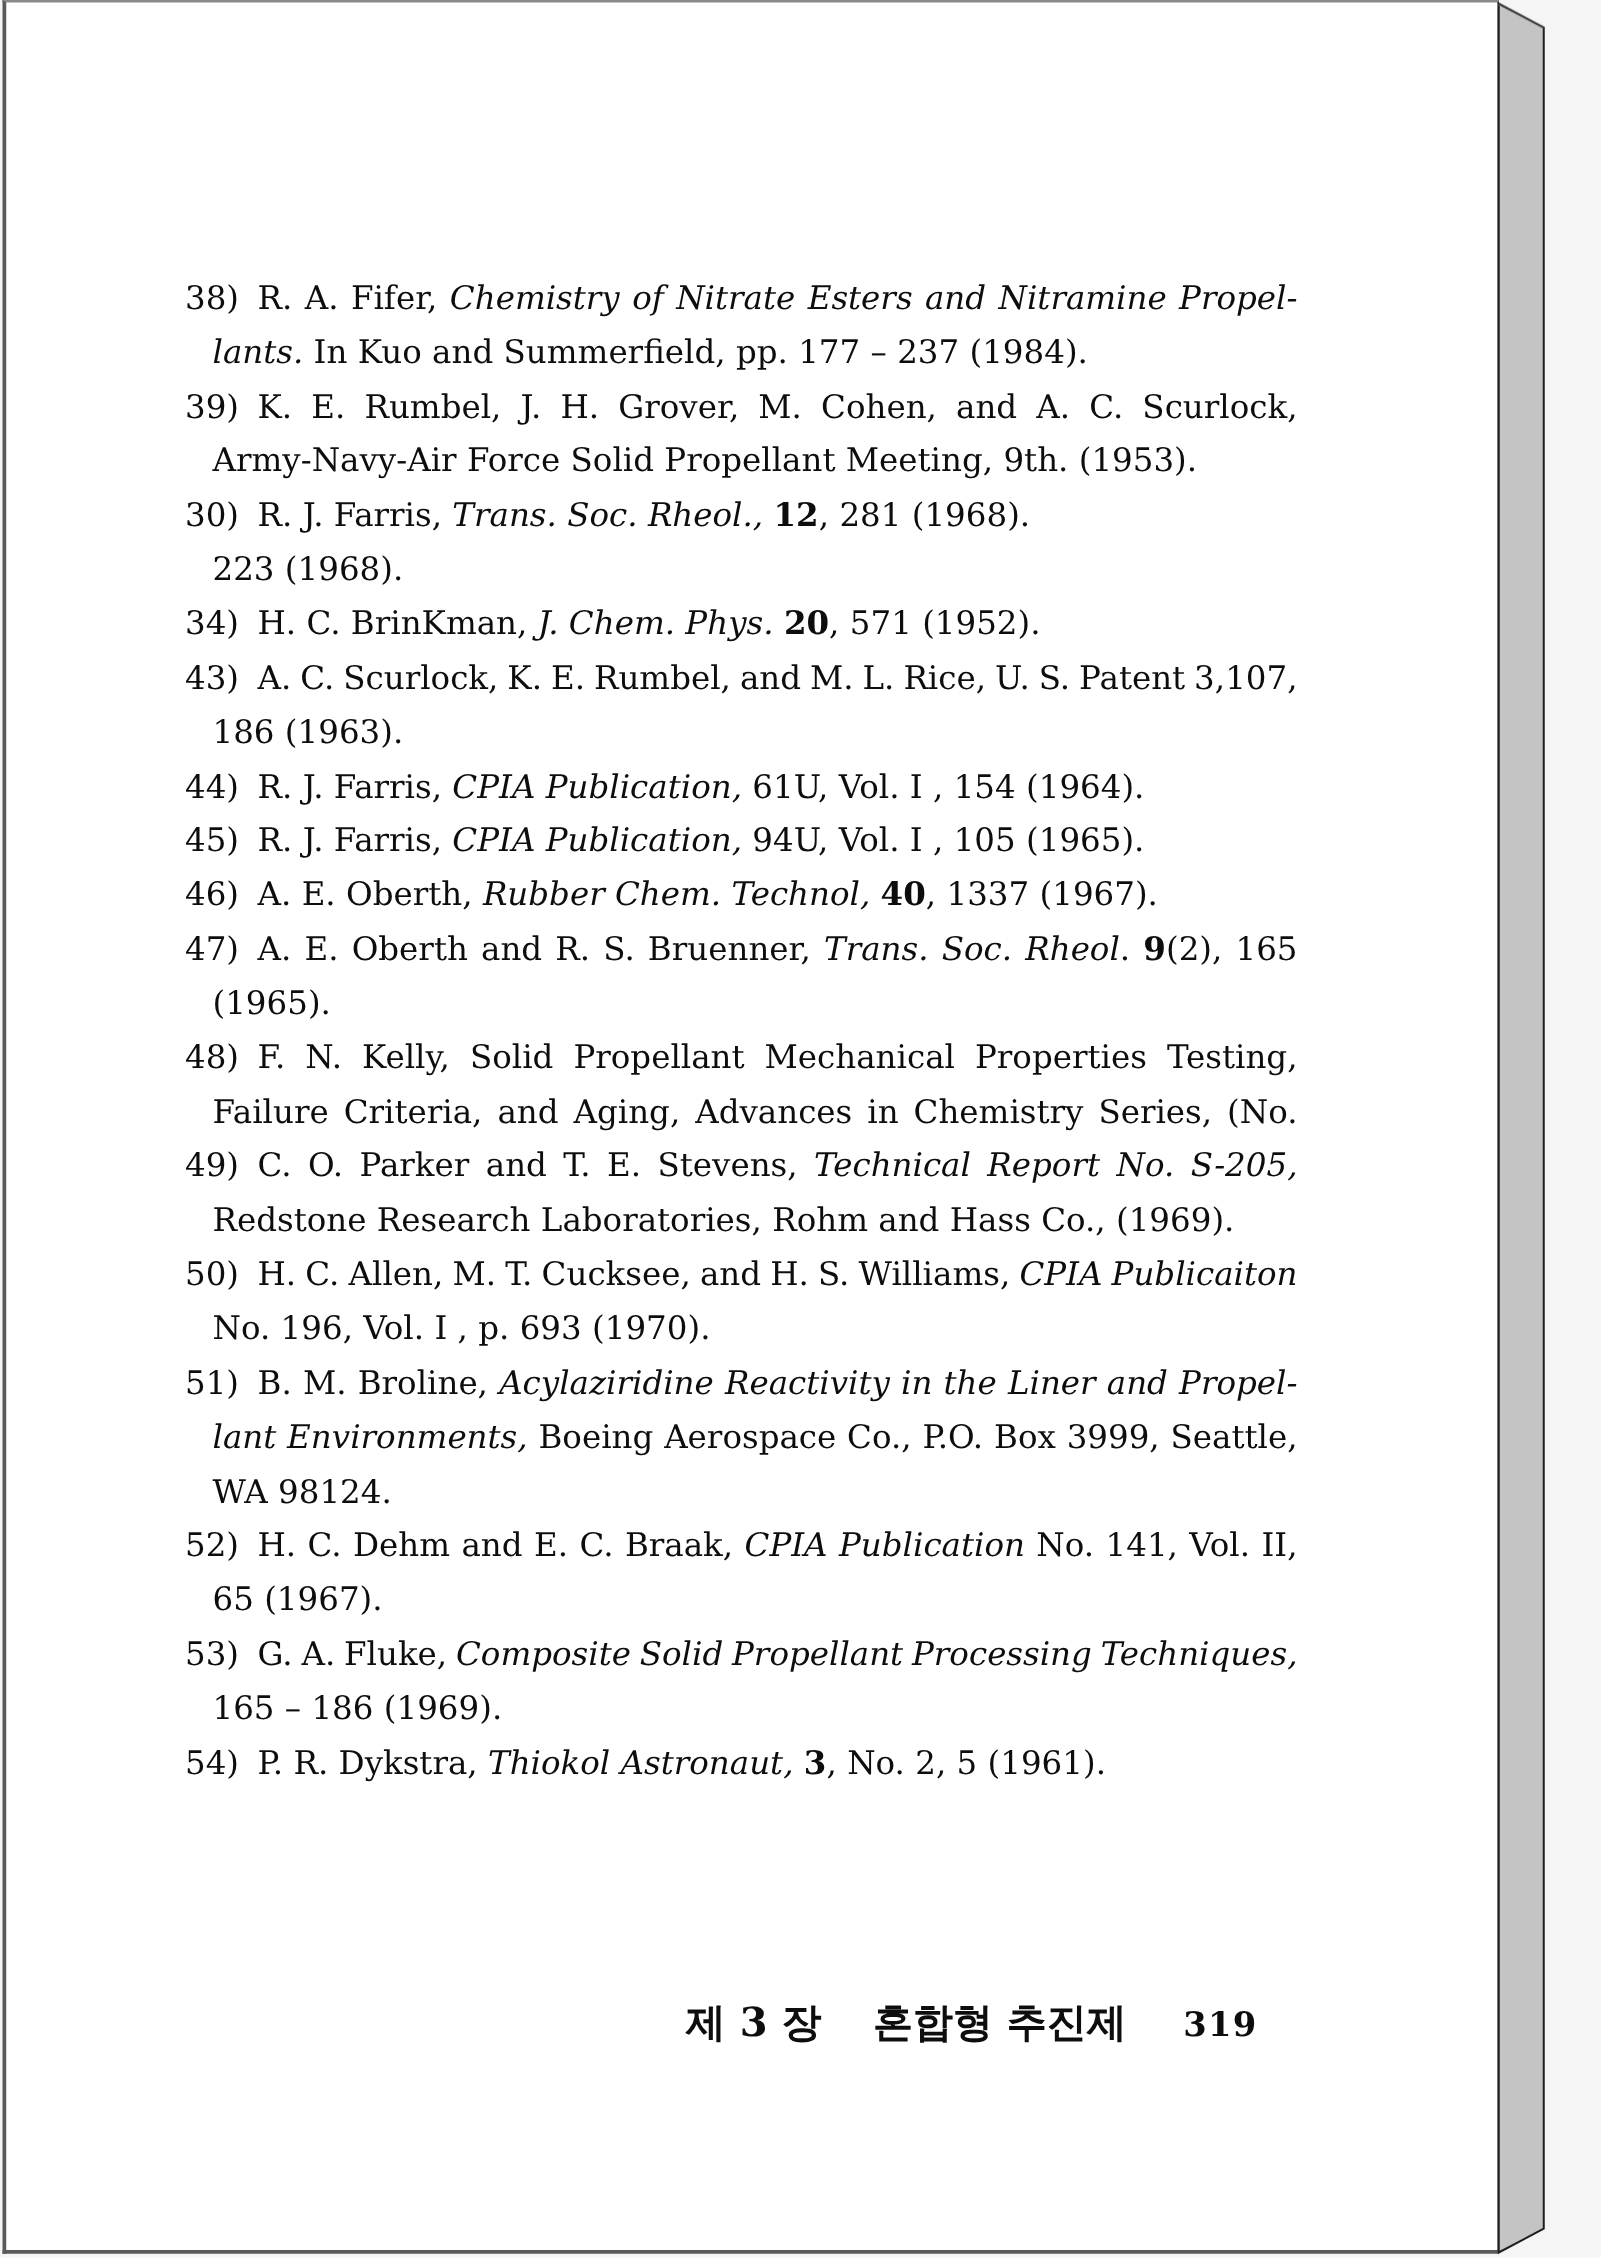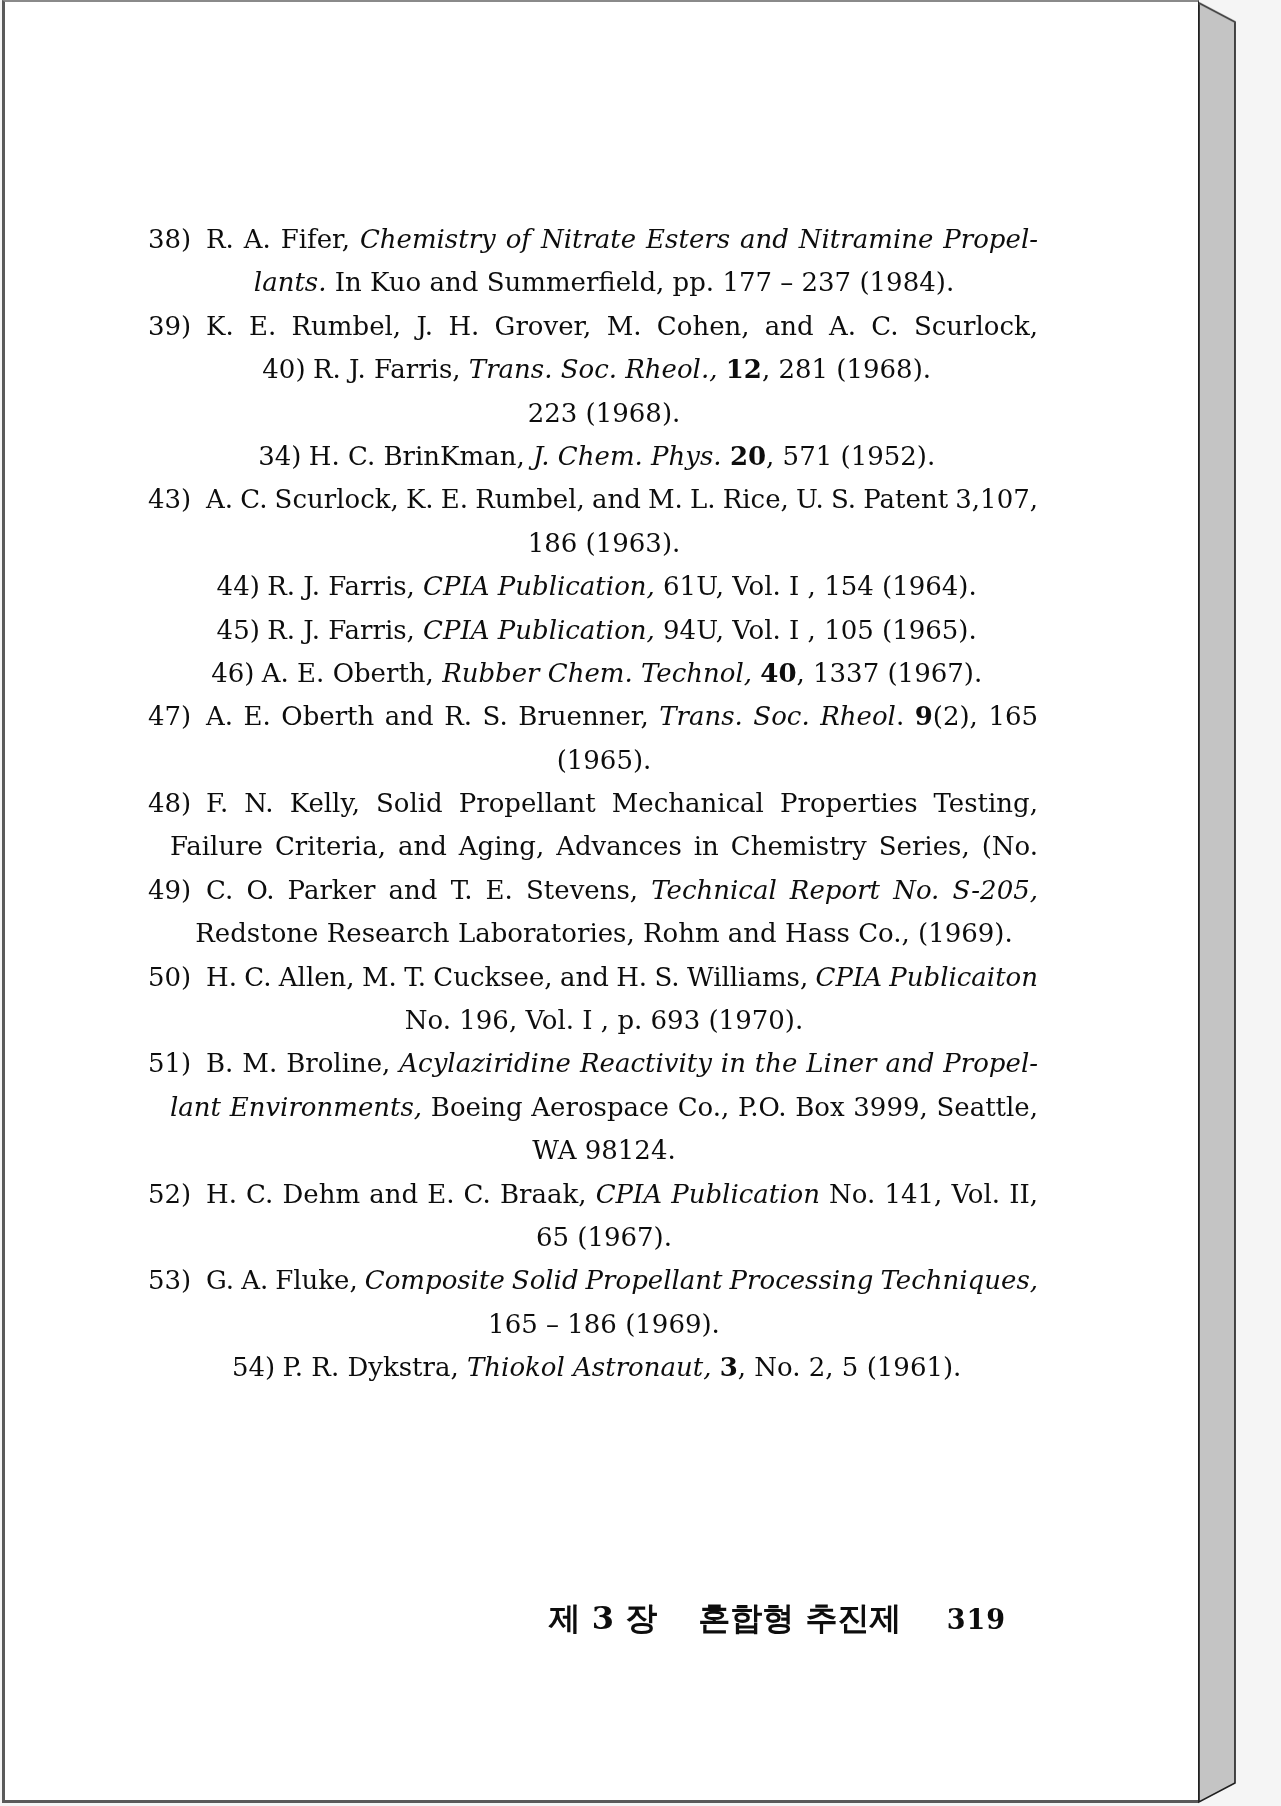--- a/index.html
+++ b/index.html
@@ -28,21 +28,21 @@
     width:890px;
     color:#0d0d0d;
     font-size:26px;
   }
   .line{
     display:block;
     height:43.4px;
     line-height:43.4px;
     overflow:hidden;
     white-space:normal;
-    text-align:center;
+    text-align:left;
   }
   .line.cont{padding-left:22px;}
   .line.just{text-align:justify;word-spacing:-1.5px;}
   .line.just::after{content:"";display:inline-block;width:100%;height:0;}
   .seg-num{display:inline-block;width:58px;}
   .seg-r{font-style:normal;font-weight:normal;}
   .seg-i{font-style:italic;font-weight:normal;margin-top:20px;}
   .seg-b{font-style:normal;font-weight:bold;}
   .footer{
     position:absolute;
@@ -67,21 +67,22 @@
 
   <svg class="edge-svg" viewBox="0 0 1281 1806" xmlns="http://www.w3.org/2000/svg">
     <polygon points="1199,3 1235,22 1235,1783 1199,1802" fill="#c4c4c4" stroke="#1f1f1f" stroke-width="1.6"></polygon>
     <line x1="1199" y1="3" x2="1235" y2="22" stroke="#8f8f8f" stroke-width="3" opacity="0.35"></line>
   </svg>
 
   <div class="text-block">
       <div class="line just"><span class="seg-num seg-r">38)</span><span class="seg-r">R. A. Fifer, </span><span class="seg-i">Chemistry of Nitrate Esters and Nitramine Propel-</span></div>
       <div class="line cont"><span class="seg-i">lants.</span><span class="seg-r"> In Kuo and Summerfield, pp. 177 – 237 (1984).</span></div>
       <div class="line just"><span class="seg-num seg-r">39)</span><span class="seg-r">K. E. Rumbel, J. H. Grover, M. Cohen, and A. C. Scurlock,</span></div>
-      <div class="line"><span class="seg-num seg-r">40)</span><span class="seg-r">R. J. Farris, </span><span class="seg-i">Trans. Soc. Rheol.,</span><span class="seg-r"> </span><span class="seg-b">12</span><span class="seg-r">, 281 (1968).</span></div>
+      <div class="line cont"><span class="seg-r">Army-Navy-Air Force Solid Propellant Meeting, 9th. (1953).</span></div>
+      <div class="line"><span class="seg-num seg-r">30)</span><span class="seg-r">R. J. Farris, </span><span class="seg-i">Trans. Soc. Rheol.,</span><span class="seg-r"> </span><span class="seg-b">12</span><span class="seg-r">, 281 (1968).</span></div>
       <div class="line cont"><span class="seg-r">223 (1968).</span></div>
       <div class="line"><span class="seg-num seg-r">34)</span><span class="seg-r">H. C. BrinKman, </span><span class="seg-i">J. Chem. Phys.</span><span class="seg-r"> </span><span class="seg-b">20</span><span class="seg-r">, 571 (1952).</span></div>
       <div class="line just"><span class="seg-num seg-r">43)</span><span class="seg-r">A. C. Scurlock, K. E. Rumbel, and M. L. Rice, U. S. Patent 3,107,</span></div>
       <div class="line cont"><span class="seg-r">186 (1963).</span></div>
       <div class="line"><span class="seg-num seg-r">44)</span><span class="seg-r">R. J. Farris, </span><span class="seg-i">CPIA Publication,</span><span class="seg-r"> 61U, Vol. I , 154 (1964).</span></div>
       <div class="line"><span class="seg-num seg-r">45)</span><span class="seg-r">R. J. Farris, </span><span class="seg-i">CPIA Publication,</span><span class="seg-r"> 94U, Vol. I , 105 (1965).</span></div>
       <div class="line"><span class="seg-num seg-r">46)</span><span class="seg-r">A. E. Oberth, </span><span class="seg-i">Rubber Chem. Technol,</span><span class="seg-r"> </span><span class="seg-b">40</span><span class="seg-r">, 1337 (1967).</span></div>
       <div class="line just"><span class="seg-num seg-r">47)</span><span class="seg-r">A. E. Oberth and R. S. Bruenner, </span><span class="seg-i">Trans. Soc. Rheol</span><span class="seg-r">. </span><span class="seg-b">9</span><span class="seg-r">(2), 165</span></div>
       <div class="line cont"><span class="seg-r">(1965).</span></div>
       <div class="line just"><span class="seg-num seg-r">48)</span><span class="seg-r">F. N. Kelly, Solid Propellant Mechanical Properties Testing,</span></div>

